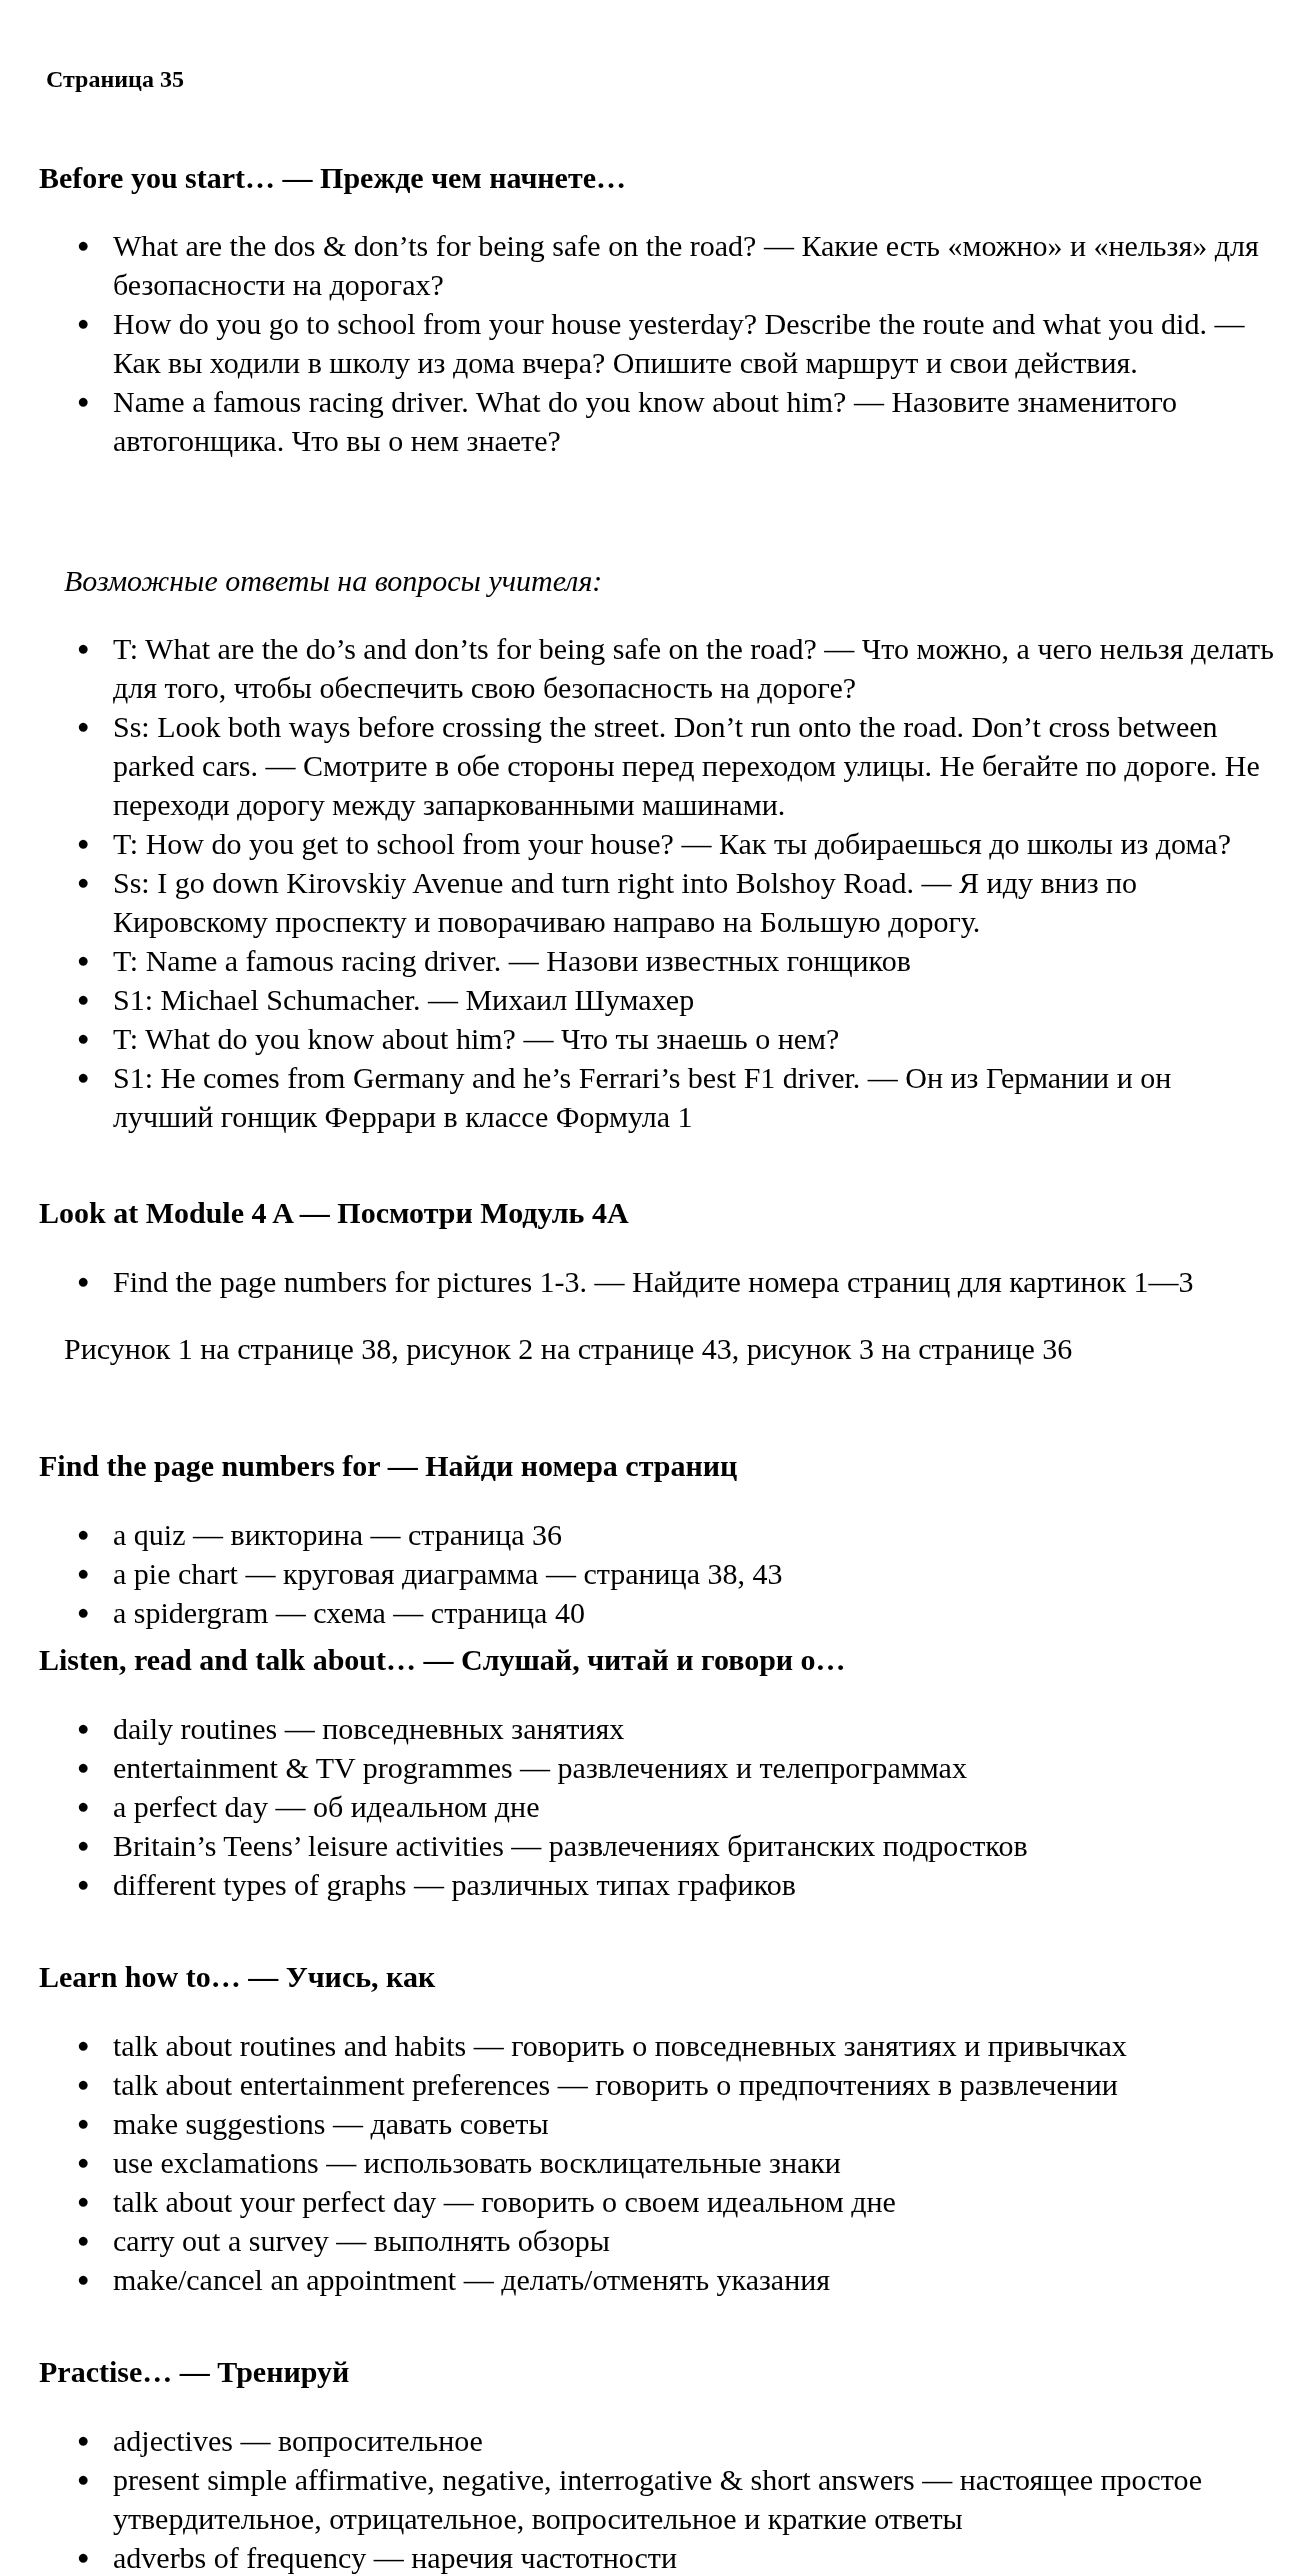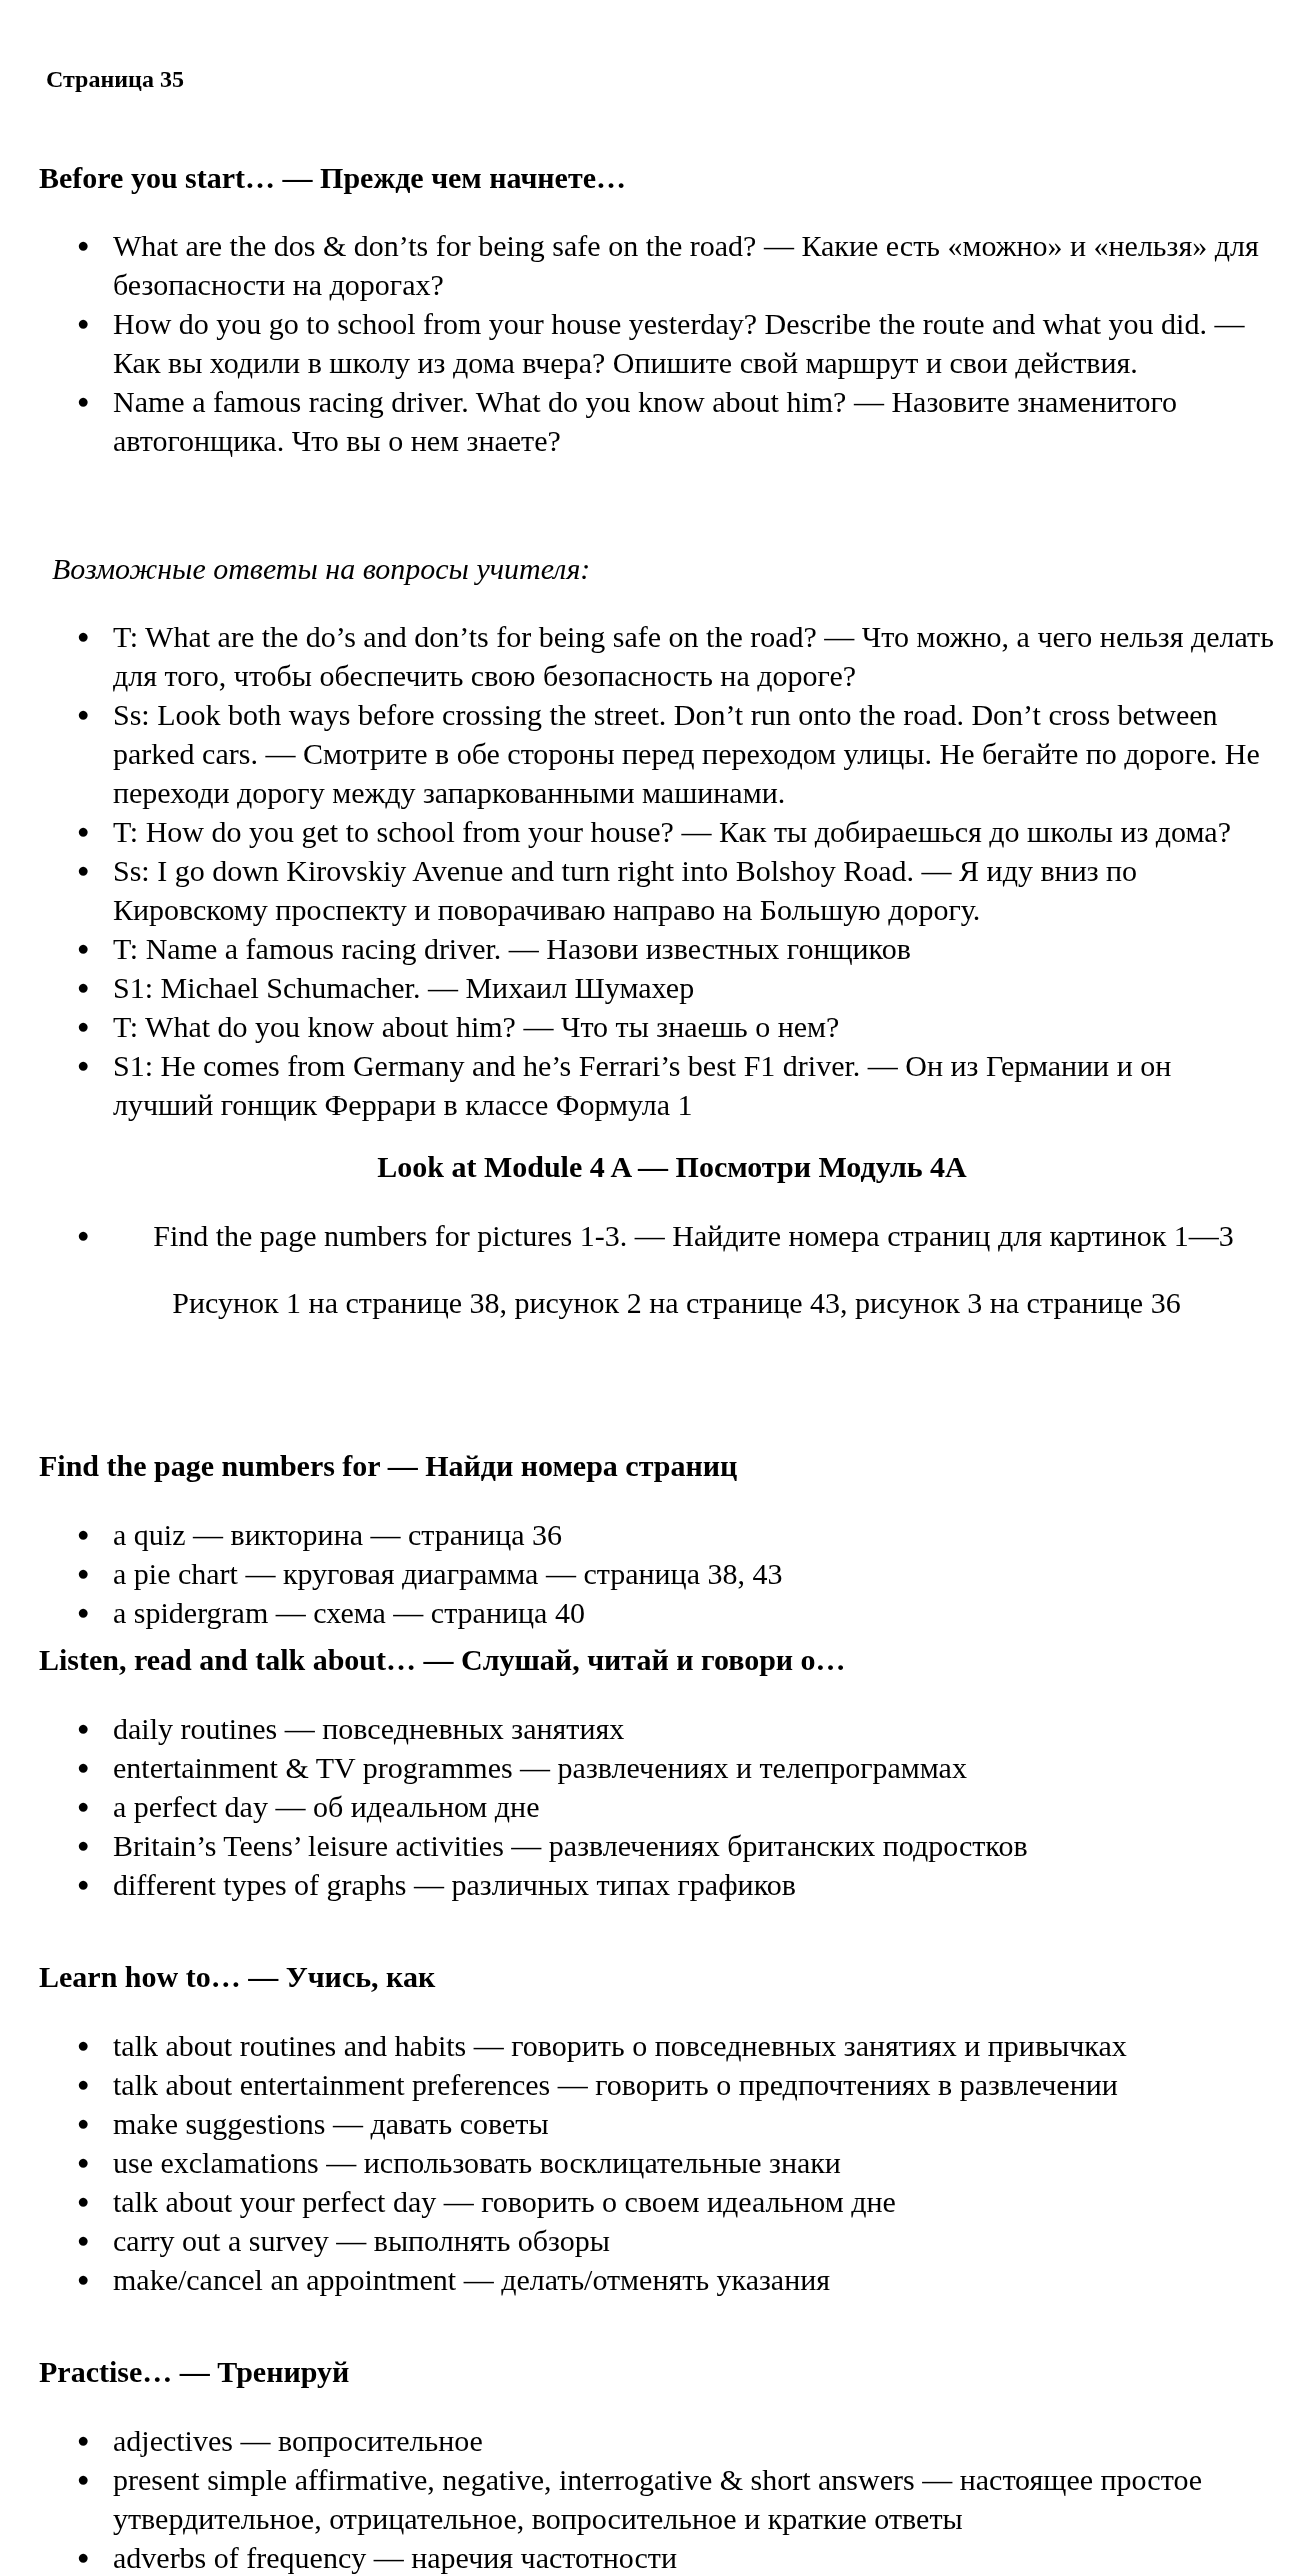--- a/index.html
+++ b/index.html
@@ -30,21 +30,21 @@
     width: 1305px;
   }
   .heading {
     margin: 0;
     padding-left: 39px;
     font-size: 30px;
     font-weight: bold;
     line-height: 38px;
   }
   .note {
-    margin: 4px;
+    margin: 16px;
     padding-left: 48px;
     font-size: 30px;
     line-height: 38px;
   }
   .note.italic { font-style: italic; }
   ul.blist {
     list-style: none;
     margin: 0;
     padding: 0;
   }
@@ -86,21 +86,21 @@
       <li><span class="bullet">●</span><span>Ss: Look both ways before crossing the street. Don’t run onto the road. Don’t cross between parked cars. — Смотрите в обе стороны перед переходом улицы. Не бегайте по дороге. Не переходи дорогу между запаркованными машинами.</span></li>
       <li><span class="bullet">●</span><span>T: How do you get to school from your house? — Как ты добираешься до школы из дома?</span></li>
       <li><span class="bullet">●</span><span>Ss: I go down Kirovskiy Avenue and turn right into Bolshoy Road. — Я иду вниз по Кировскому проспекту и поворачиваю направо на Большую дорогу.</span></li>
       <li><span class="bullet">●</span><span>T: Name a famous racing driver. — Назови известных гонщиков</span></li>
       <li><span class="bullet">●</span><span>S1: Michael Schumacher. — Михаил Шумахер</span></li>
       <li><span class="bullet">●</span><span>T: What do you know about him? — Что ты знаешь о нем?</span></li>
       <li><span class="bullet">●</span><span>S1: He comes from Germany and he’s Ferrari’s best F1 driver. — Он из Германии и он лучший гонщик Феррари в классе Формула 1</span></li>
     </ul>
   </div>
 
-  <div class="section" style="top:1148px;text-align:center;">
+  <div class="section" style="top:1194px;">
     <h2 class="heading">Look at Module 4 A — Посмотри Модуль 4А</h2>
     <ul class="blist" style="margin-top:30px;">
       <li><span class="bullet">●</span><span>Find the page numbers for pictures 1-3. — Найдите номера страниц для картинок 1—3</span></li>
     </ul>
     <p class="note" style="margin-top:29px;">Рисунок 1 на странице 38, рисунок 2 на странице 43, рисунок 3 на странице 36</p>
   </div>
 
   <div class="section" style="top:1447px;">
     <h2 class="heading">Find the page numbers for — Найди номера страниц</h2>
     <ul class="blist" style="margin-top:30px;">

